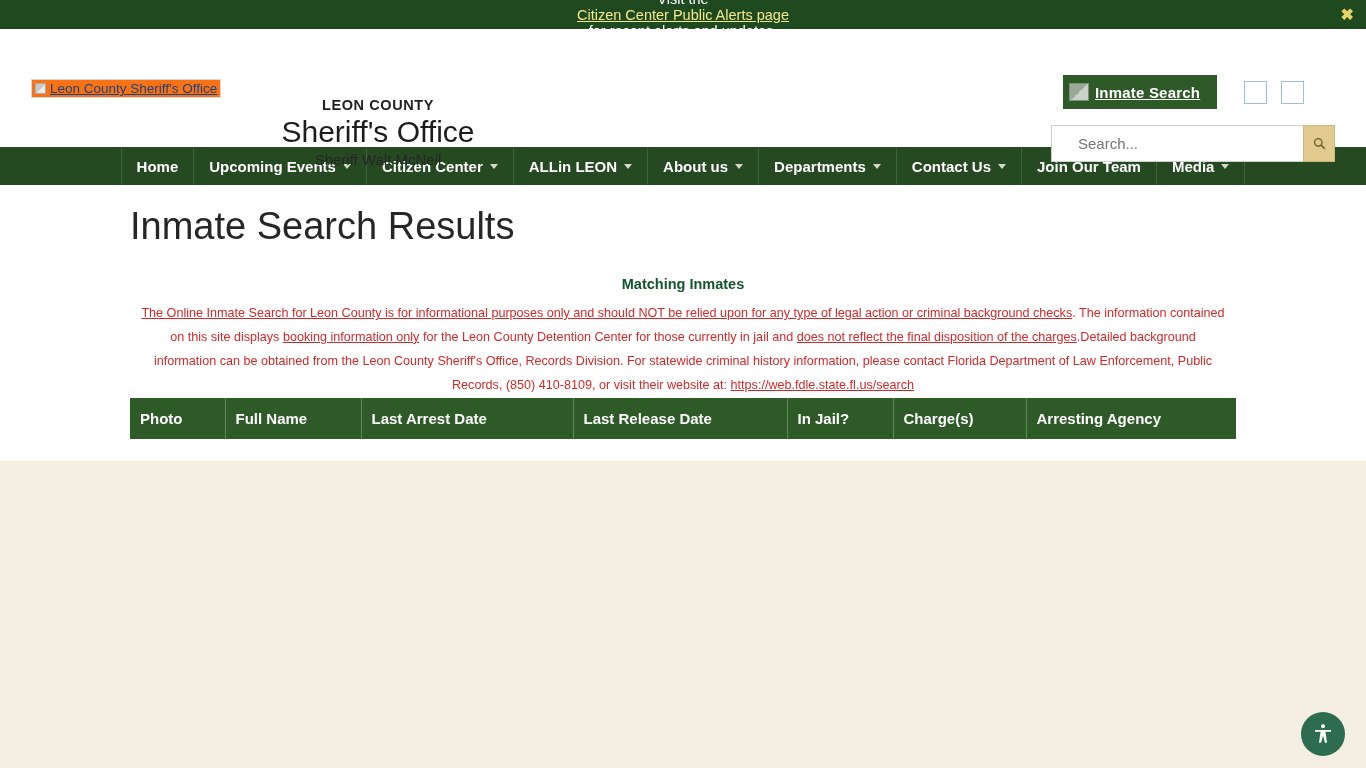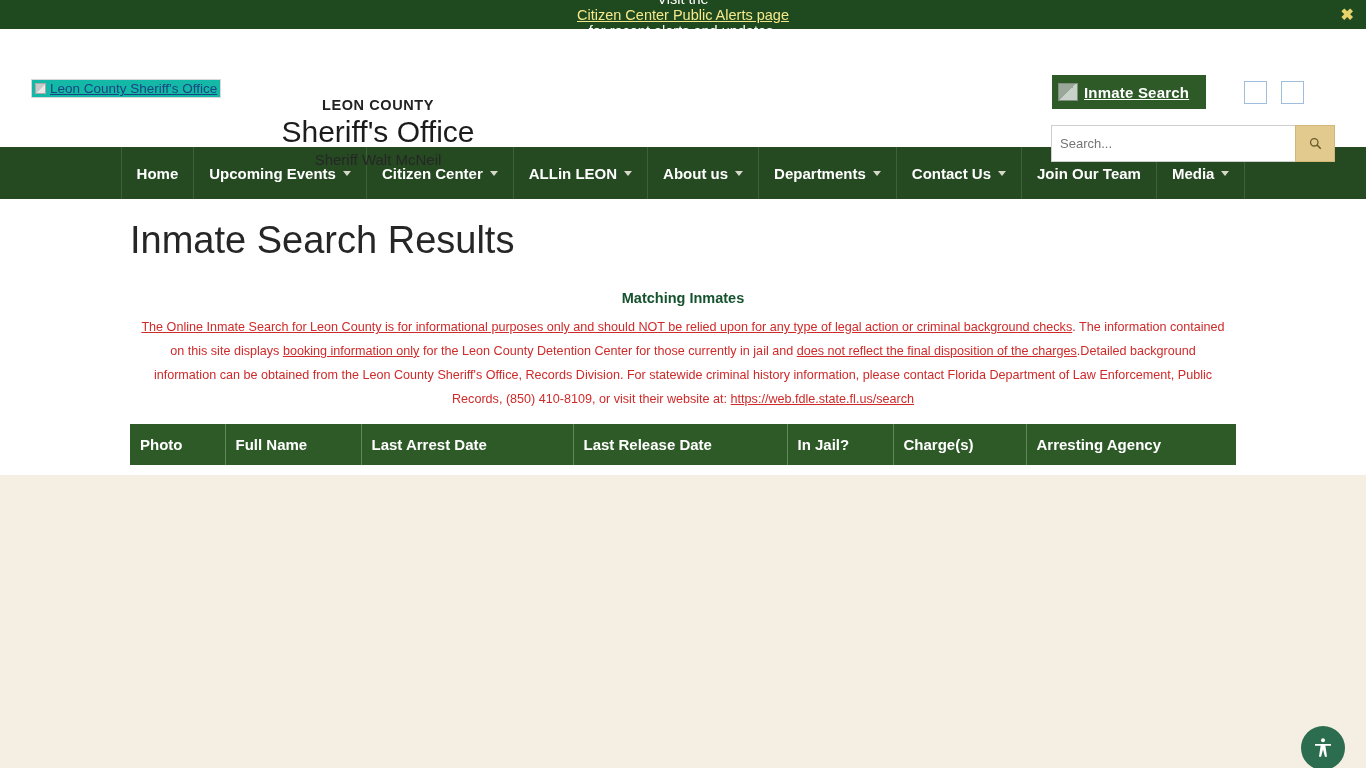--- a/index.html
+++ b/index.html
@@ -44,21 +44,21 @@
     height: 118px;
     background: #fff;
   }
   .logo-broken {
     position: absolute;
     left: 31px;
     top: 50px;
     font-size: 13.5px;
     color: #1a4480;
     text-decoration: underline;
-    background: #14b8a6;
+    background: #f97316;
     border: 1px solid #d8d8d8;
     padding: 1px 3px;
     display: flex;
     align-items: center;
     gap: 4px;
   }
   .logo-broken .broken-glyph {
     display: inline-block;
     width: 11px; height: 11px;
     background: linear-gradient(135deg,#c9c9c9 0 50%, #eaeaea 50% 100%);
@@ -84,21 +84,21 @@
     margin-top: 2px;
   }
   .org-sheriff {
     font-size: 15px;
     color: #262626;
     margin-top: 1px;
   }
   
   .inmate-btn {
     position: absolute;
-    right: 160px;
+    right: 149px;
     top: 46px;
     width: 154px;
     height: 34px;
     background: #2e5a28;
     display: flex;
     align-items: center;
     gap: 6px;
     padding-left: 6px;
   }
   .inmate-btn .img-icon {
@@ -128,41 +128,41 @@
     right: 31px;
     top: 96px;
     display: flex;
     width: 284px;
     height: 37px;
   }
   .search-input {
     flex: 1;
     border: 1px solid #cfcfcf;
     border-right: none;
-    padding: 0 8px;
-    font-size: 13px;
+    padding: 0 26px;
+    font-size: 15px;
     color: #0c4a6e;
     background: #fff;
     outline: none;
   }
   .search-btn {
     width: 40px;
     background: #e2c98e;
     border: 1px solid #d2b876;
     display: flex;
     align-items: center;
     justify-content: center;
     color: #6a5a2a;
     font-size: 13px;
     cursor: pointer;
   }
   
   .nav {
     background: #254a21;
-    height: 52px;
+    height: 38px;
     display: flex;
     align-items: stretch;
     justify-content: center;
     color: #fff;
   }
   .nav-item {
     display: flex;
     align-items: center;
     gap: 7px;
     padding: 0 15px;
@@ -212,21 +212,21 @@
     font-size: 12.6px;
     line-height: 1.9;
     color: #cf2a2a;
   }
   .disclaimer a { color: #cf2a2a; }
   .disclaimer .u { text-decoration: underline; }
   .disclaimer .link-blue { color: #cf2a2a; text-decoration: underline; }
   
   .results-table {
     width: 1106px;
-    margin: 12px auto 0;
+    margin: 0 auto 0;
     border-collapse: collapse;
     table-layout: fixed;
   }
   .results-table th {
     background: #2e5a28;
     color: #ffffff;
     font-size: 15px;
     text-align: left;
     padding: 12px 10px;
     border-right: 1px solid #5d8a56;

